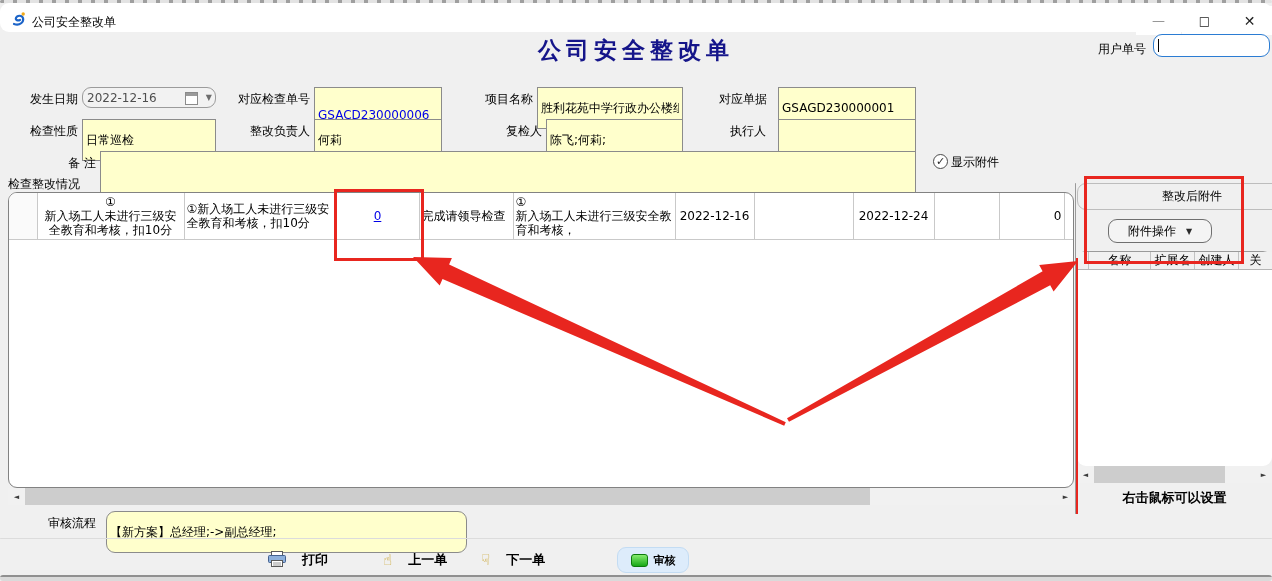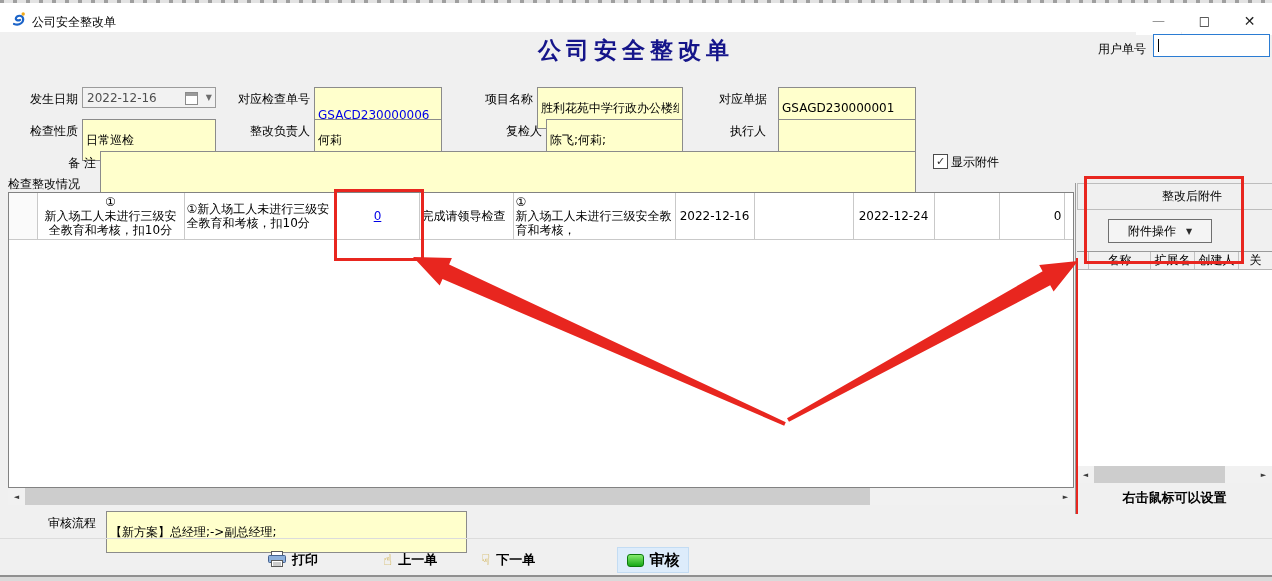--- a/index.html
+++ b/index.html
@@ -1,21 +1,21 @@
 <!DOCTYPE html>
 <html><head>
 <meta charset="utf-8">
 <style>
   html,body{margin:0;padding:0;}
   body{
     position:relative;width:1272px;height:581px;overflow:hidden;
     background:#f0f0f0;color:#000;
     font-family:"DejaVu Sans","Liberation Sans",sans-serif;font-size:12px;
   }
-  .abs{position:absolute;}
+  .abs{position:absolute;border-radius:9px;}
   
   #top-strip{left:0;top:0;width:1272px;height:3px;
     background:repeating-linear-gradient(90deg,#9f9f9f 0 4px,#e3e3e3 4px 13px);}
   
   #titlebar{left:0;top:3px;width:1272px;height:29px;background:#ffffff;}
   #app-logo{left:10px;top:8px;width:16px;height:16px;}
   #window-title{left:32px;top:11px;font-size:12px;}
   .win-ctrl{position:absolute;top:3px;width:45px;height:29px;display:flex;align-items:center;justify-content:center;background:#fff;}
   #btn-min{left:1136px;color:#8a8a8a;font-size:13px;}
   #btn-max{left:1182px;color:#1f1f1f;font-size:12px;}
@@ -85,29 +85,29 @@
   #attach-grid .hdr{display:flex;height:17px;background:#f1f1f1;border-bottom:1px solid #b5b5b5;}
   #attach-grid .hc{border-right:1px solid #c2c2c2;display:flex;align-items:center;
     justify-content:center;overflow:hidden;white-space:nowrap;box-sizing:border-box;}
   #panel-hint{left:1077px;top:489px;width:195px;text-align:center;color:#000000;
     font-weight:bold;font-size:13px;}
   
   #audit-label{left:48px;top:516px;}
   #audit-field{left:106px;top:511px;width:361px;}
   #footer-sep{left:0;top:538px;width:1272px;height:1px;background:#dcdcdc;}
   
-  .footer-btn{position:absolute;top:549px;height:22px;display:flex;align-items:center;gap:6px;
+  .footer-btn{position:absolute;top:549px;height:22px;display:flex;align-items:center;gap:16px;
     font-weight:bold;font-size:13px;cursor:default;}
   #btn-print{left:268px;}
   #btn-prev{left:383px;}
   #btn-next{left:481px;}
   .hand{font-size:15px;color:#c9a227;line-height:16px;}
   #btn-audit{left:617px;top:547px;width:72px;height:26px;background:#ddecfb;
     border:1px solid #c3dcf3;display:flex;align-items:center;justify-content:center;gap:6px;
-    font-weight:bold;font-size:15px;box-sizing:border-box;}
+    font-weight:bold;font-size:11px;box-sizing:border-box;}
   #audit-green{width:15px;height:11px;border-radius:3px;
     background:linear-gradient(#86ec6f,#17a817);border:1px solid #0c7a0c;}
   #bottom-edge{left:0;top:575px;width:1272px;height:6px;
     background:linear-gradient(#909090 0 2px,#dadada 2px);}
   
   .red-box{position:absolute;border:3px solid #e8261f;z-index:40;pointer-events:none;}
   #red-box-1{left:334px;top:189px;width:84px;height:66px;}
   #red-box-2{left:1084px;top:176px;width:154px;height:82px;}
   #red-vline{position:absolute;left:1076px;top:258px;width:2px;height:256px;background:#e8261f;z-index:40;}
   #arrows{position:absolute;left:0;top:0;z-index:50;pointer-events:none;}

